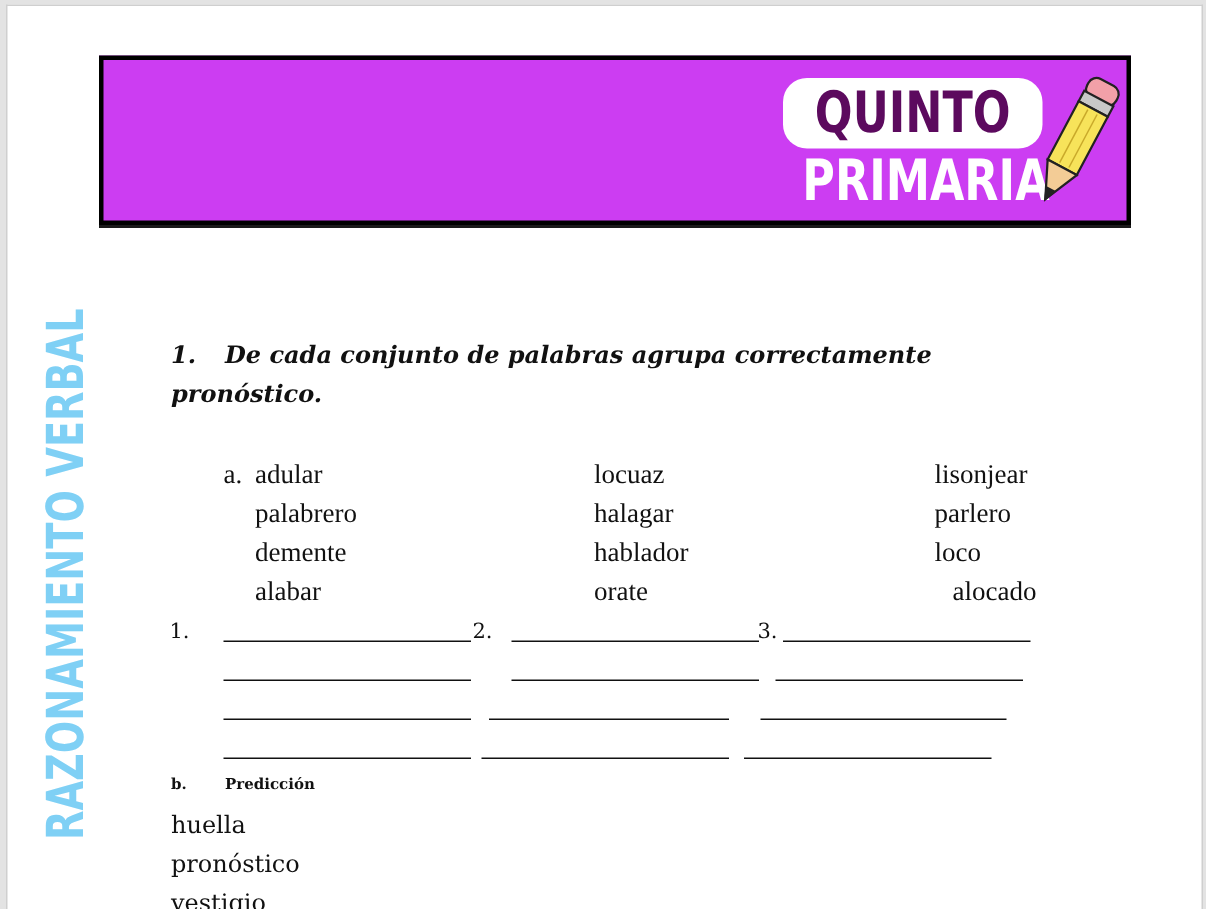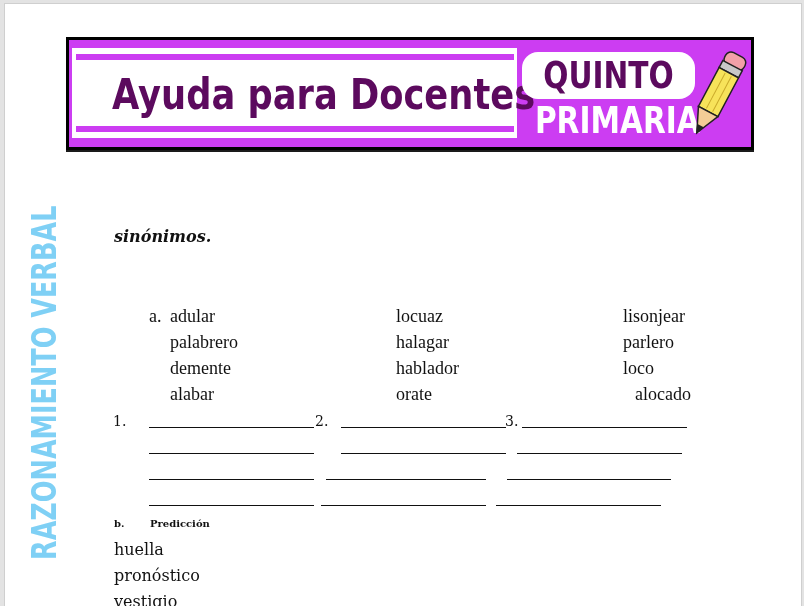--- a/index.html
+++ b/index.html
@@ -99,25 +99,20 @@
     position: absolute; left: 109px;
     font-family: "DejaVu Serif", serif; font-size: 16px; color: #111; line-height: 22px;
   }
 </style>
 </head>
 <body>
 
 <div class="page">
 
   <div class="banner">
-    <div class="banner-band">
-      <div class="stripe top"></div>
-      <div class="stripe bottom"></div>
-      <div class="banner-title">Ayuda para Docentes</div>
-    </div>
     <div class="grade-pill"></div>
     <div class="grade-top">QUINTO</div>
     <div class="grade-bottom">PRIMARIA</div>
     <svg class="pencil" viewBox="0 0 66 106">
       <g transform="rotate(28 33 53)">
         <rect x="22" y="10" width="22" height="14" rx="6" fill="#f2a0a8" stroke="#222" stroke-width="1.5"></rect>
         <rect x="22" y="22" width="22" height="8" fill="#c8c8c8" stroke="#222" stroke-width="1.5"></rect>
         <rect x="22" y="30" width="22" height="44" fill="#f7e35a" stroke="#222" stroke-width="1.5"></rect>
         <line x1="30" y1="32" x2="30" y2="72" stroke="#c9a92a" stroke-width="1"></line>
         <line x1="37" y1="32" x2="37" y2="72" stroke="#c9a92a" stroke-width="1"></line>
@@ -127,21 +122,22 @@
     </svg>
   </div>
   <div class="banner-rule"></div>
 
 
   <div class="side-label">
     <span>RAZONAMIENTO VERBAL</span>
   </div>
 
   <div class="instr">
-    <div>sinónimos.</div>
+    <div><span class="num">1.</span><span>De cada conjunto de palabras agrupa correctamente</span></div>
+    <div>pronóstico.</div>
   </div>
 
   <div class="word" style="left:144px; top:301px;">a.</div>
 
   <div class="word" style="left:165px; top:301px;">adular</div>
   <div class="word" style="left:165px; top:327px;">palabrero</div>
   <div class="word" style="left:165px; top:353px;">demente</div>
   <div class="word" style="left:165px; top:379px;">alabar</div>
 
   <div class="word" style="left:391px; top:301px;font-family:Liberation Serif, serif;">locuaz</div>

